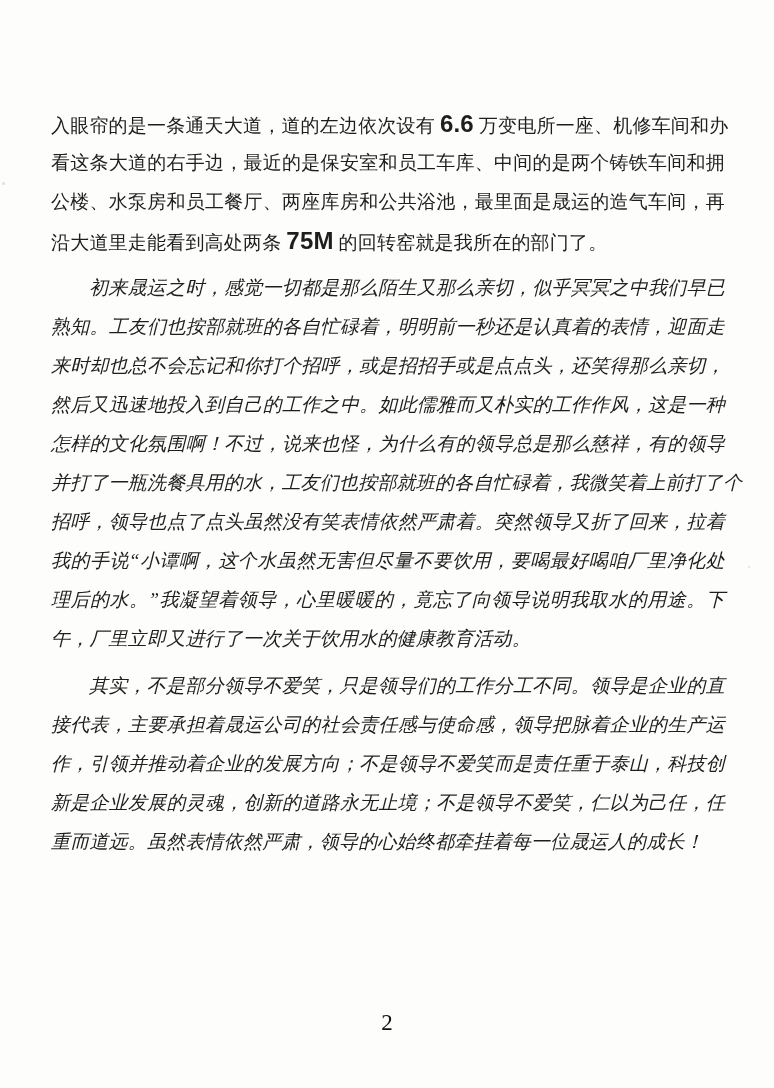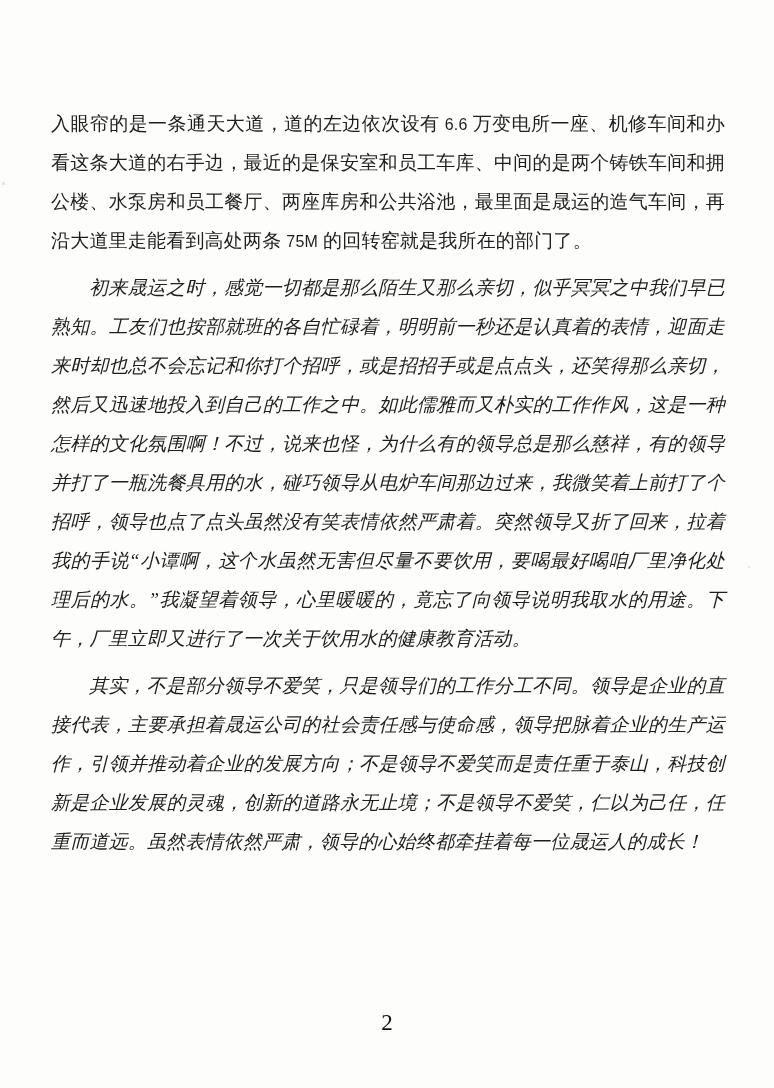--- a/index.html
+++ b/index.html
@@ -36,22 +36,22 @@
   }
   .line.indent { text-indent: 2em; }
   .line.last {
     text-align: left;
     text-align-last: left;
     -moz-text-align-last: left;
   }
   
   .latin {
     font-family: "Liberation Sans", "DejaVu Sans", sans-serif;
-    font-weight: 400;
-    font-size: 16px;
+    font-weight: 700;
+    font-size: 24px;
   }
   .page-number {
     position: absolute;
     left: 0;
     top: 1010px;
     width: 774px;
     text-align: center;
     font-size: 23px;
     color: #111;
     font-family: "Liberation Serif", "DejaVu Serif", serif;
@@ -76,21 +76,21 @@
         <div class="line">看这条大道的右手边，最近的是保安室和员工车库、中间的是两个铸铁车间和拥</div>
         <div class="line">公楼、水泵房和员工餐厅、两座库房和公共浴池，最里面是晟运的造气车间，再</div>
         <div class="line last">沿大道里走能看到高处两条 <span class="latin">75M</span> 的回转窑就是我所在的部门了。</div>
       </div>
       <div class="paragraph">
         <div class="line indent">初来晟运之时，感觉一切都是那么陌生又那么亲切，似乎冥冥之中我们早已</div>
         <div class="line">熟知。工友们也按部就班的各自忙碌着，明明前一秒还是认真着的表情，迎面走</div>
         <div class="line">来时却也总不会忘记和你打个招呼，或是招招手或是点点头，还笑得那么亲切，</div>
         <div class="line">然后又迅速地投入到自己的工作之中。如此儒雅而又朴实的工作作风，这是一种</div>
         <div class="line">怎样的文化氛围啊！不过，说来也怪，为什么有的领导总是那么慈祥，有的领导</div>
-        <div class="line">并打了一瓶洗餐具用的水，碰巧领导从电炉车间那边过来，我微笑着上前打了个</div>
+        <div class="line">并打了一瓶洗餐具用的水，工友们也按部就班的各自忙碌着，我微笑着上前打了个</div>
         <div class="line">招呼，领导也点了点头虽然没有笑表情依然严肃着。突然领导又折了回来，拉着</div>
         <div class="line">我的手说“小谭啊，这个水虽然无害但尽量不要饮用，要喝最好喝咱厂里净化处</div>
         <div class="line">理后的水。”我凝望着领导，心里暖暖的，竟忘了向领导说明我取水的用途。下</div>
         <div class="line last">午，厂里立即又进行了一次关于饮用水的健康教育活动。</div>
       </div>
       <div class="paragraph">
         <div class="line indent">其实，不是部分领导不爱笑，只是领导们的工作分工不同。领导是企业的直</div>
         <div class="line">接代表，主要承担着晟运公司的社会责任感与使命感，领导把脉着企业的生产运</div>
         <div class="line">作，引领并推动着企业的发展方向；不是领导不爱笑而是责任重于泰山，科技创</div>
         <div class="line">新是企业发展的灵魂，创新的道路永无止境；不是领导不爱笑，仁以为己任，任</div>

